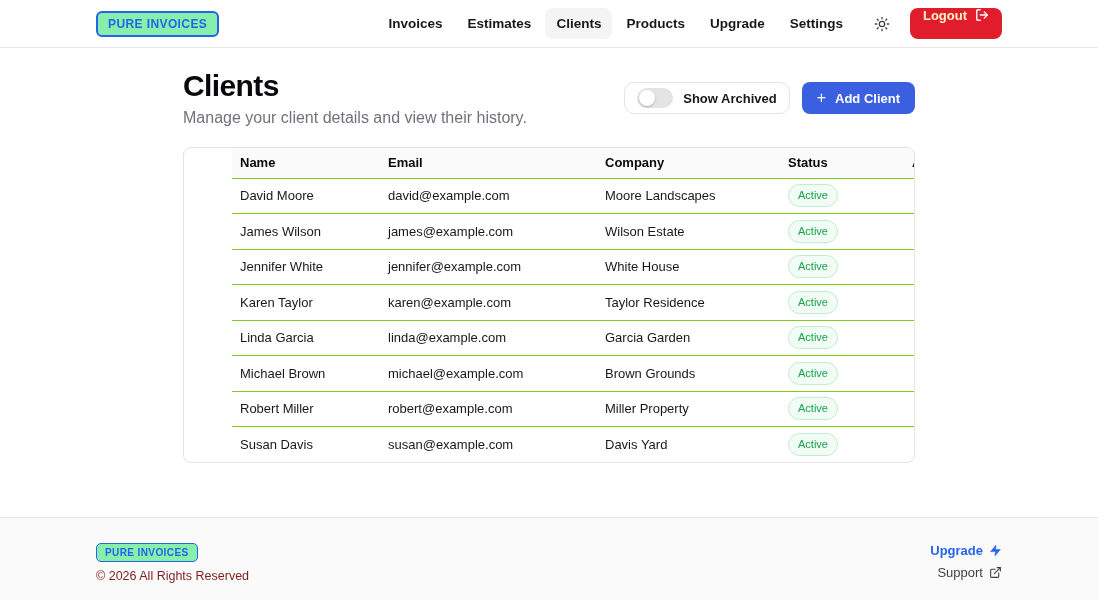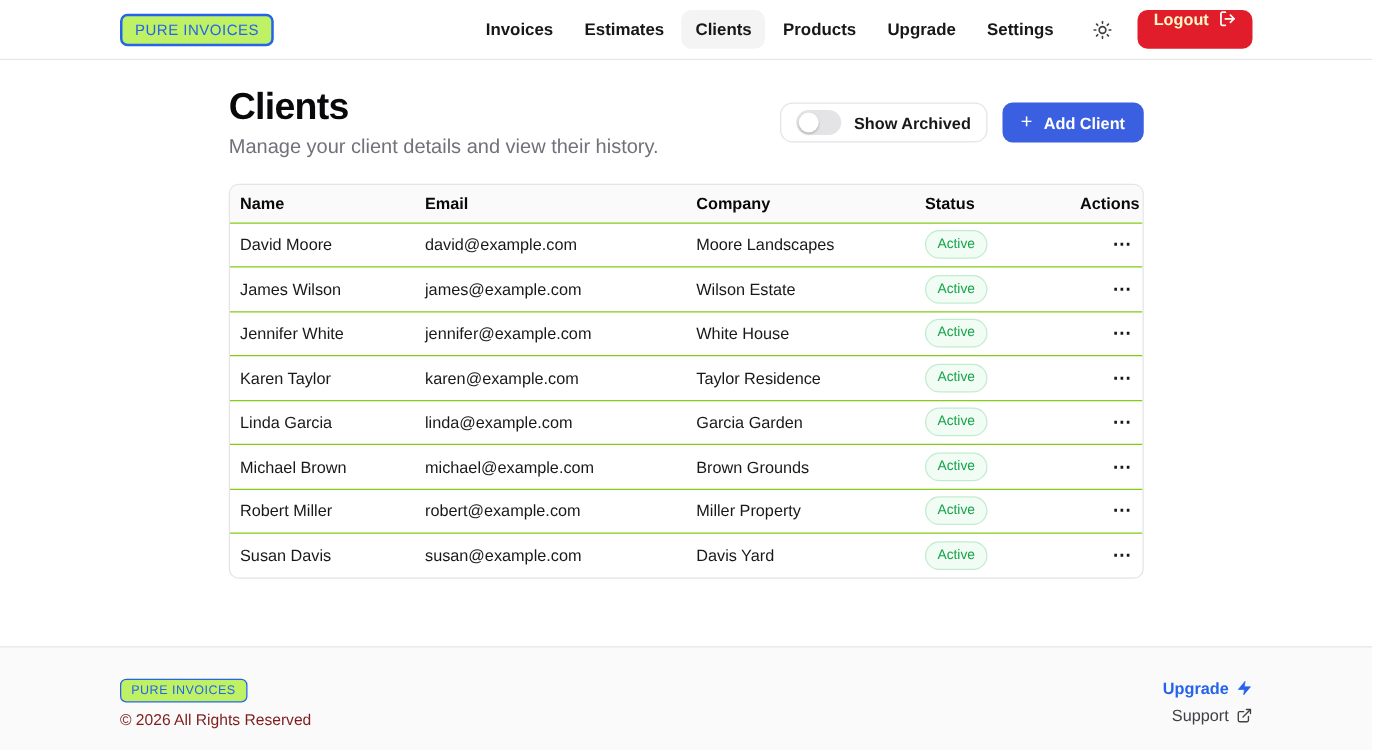--- a/index.html
+++ b/index.html
@@ -9,22 +9,22 @@
     font-family:"Liberation Sans", sans-serif; color:#18181b;
   }
 
   
   .topbar {
     height:48px; display:flex; align-items:center;
     padding:0 96px; border-bottom:1px solid #e7e7ea; background:#fff;
   }
   .logo-badge {
     display:inline-block; border:2px solid var(--logo-blue); color:var(--logo-blue);
-    border-radius:6px; padding:4px 10px; font-size:12px; font-weight:400;
-    letter-spacing:.4px; background:#bef264; cursor:pointer; white-space:nowrap;
+    border-radius:6px; padding:4px 10px; font-size:12px; font-weight:700;
+    letter-spacing:.4px; background:#86efac; cursor:pointer; white-space:nowrap;
   }
   .nav { display:flex; align-items:center; gap:3px; margin-left:auto; }
   .nav-item {
     font-size:13.5px; font-weight:600; color:#18181b; padding:8px 11px;
     border-radius:8px; cursor:pointer; white-space:nowrap;
   }
   .nav-item.active { background:var(--active-tab-bg); }
   .icon-btn {
     margin-left:14px; width:28px; height:28px; border:none; background:transparent;
     display:flex; align-items:center; justify-content:center; cursor:pointer; color:#3f3f46;
@@ -63,20 +63,21 @@
   .add-btn .plus { font-size:16px; font-weight:500; line-height:1; }
 
   
   .table {
     margin-top:20px; border:1px solid #e4e4e7; border-radius:8px;
     overflow:hidden; background:#fff;
   }
   .thead, .trow {
     display:grid; grid-template-columns:148px 217px 183px 132px 52px;
     align-items:center;
+    margin-left:48px;
   }
   .thead { background:#fafafa; height:30px; }
   .th { font-size:13px; font-weight:700; color:#09090b; padding-left:8px; white-space:nowrap; }
   .th.actions-col { text-align:right; padding-right:8px; padding-left:0; }
   .trow { height:35.5px; border-top:1px solid #84cc16; }
   .td { font-size:13px; color:#18181b; padding-left:8px; white-space:nowrap; }
   .badge {
     display:inline-block; font-size:11px; font-weight:400; color:var(--badge-text);
     background:var(--badge-bg); border:1px solid var(--badge-border);
     border-radius:999px; padding:4px 9px; line-height:1.2;

